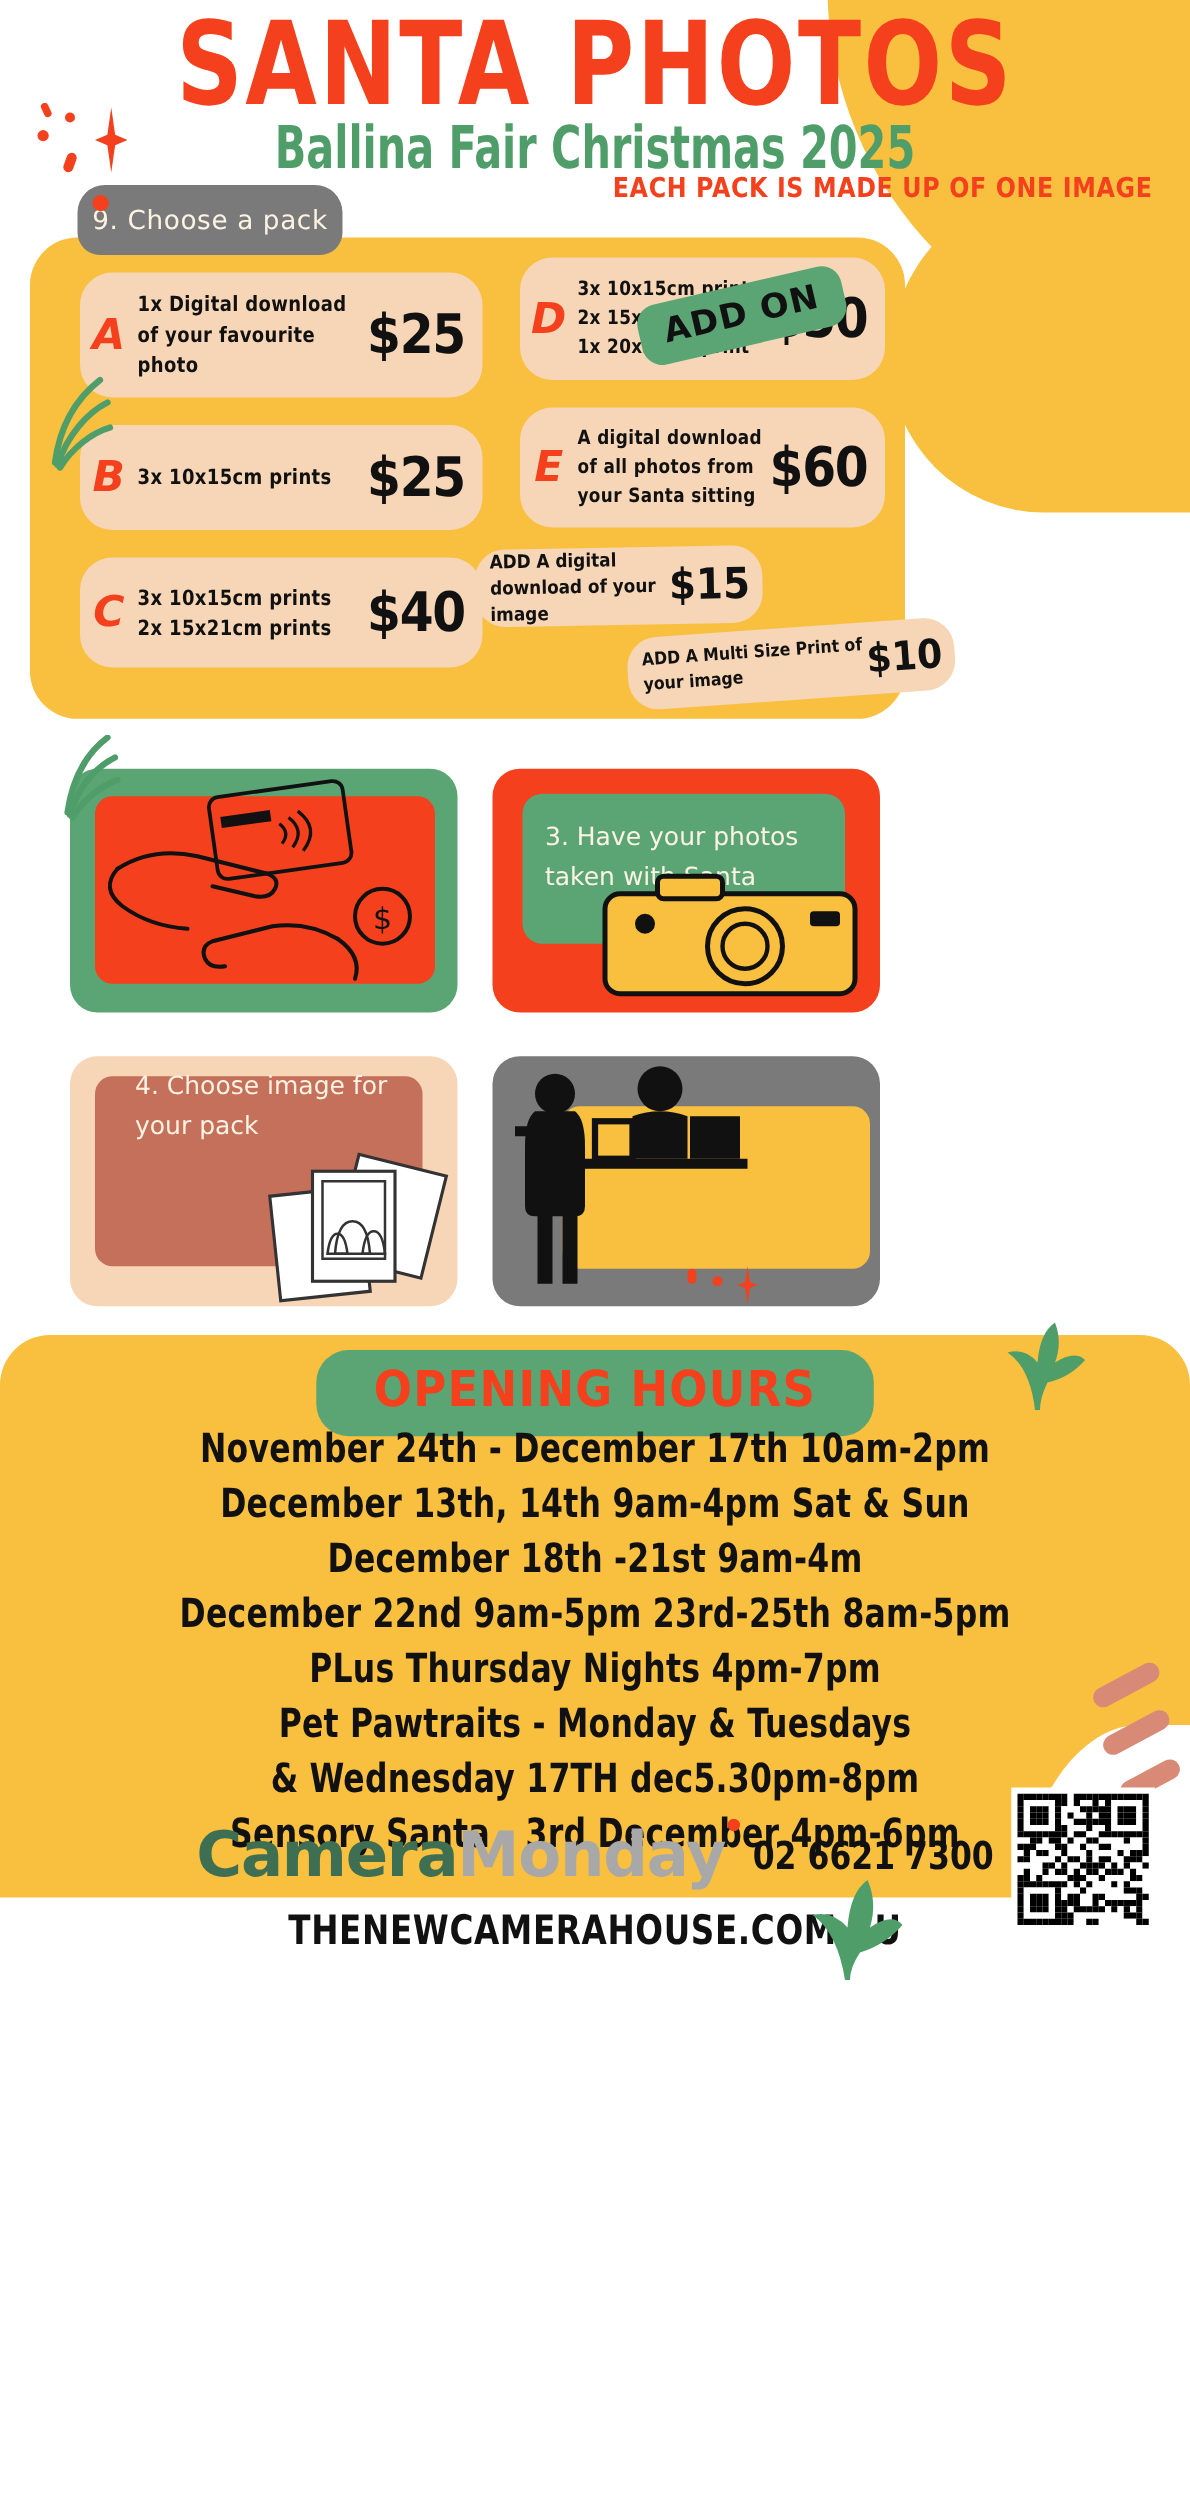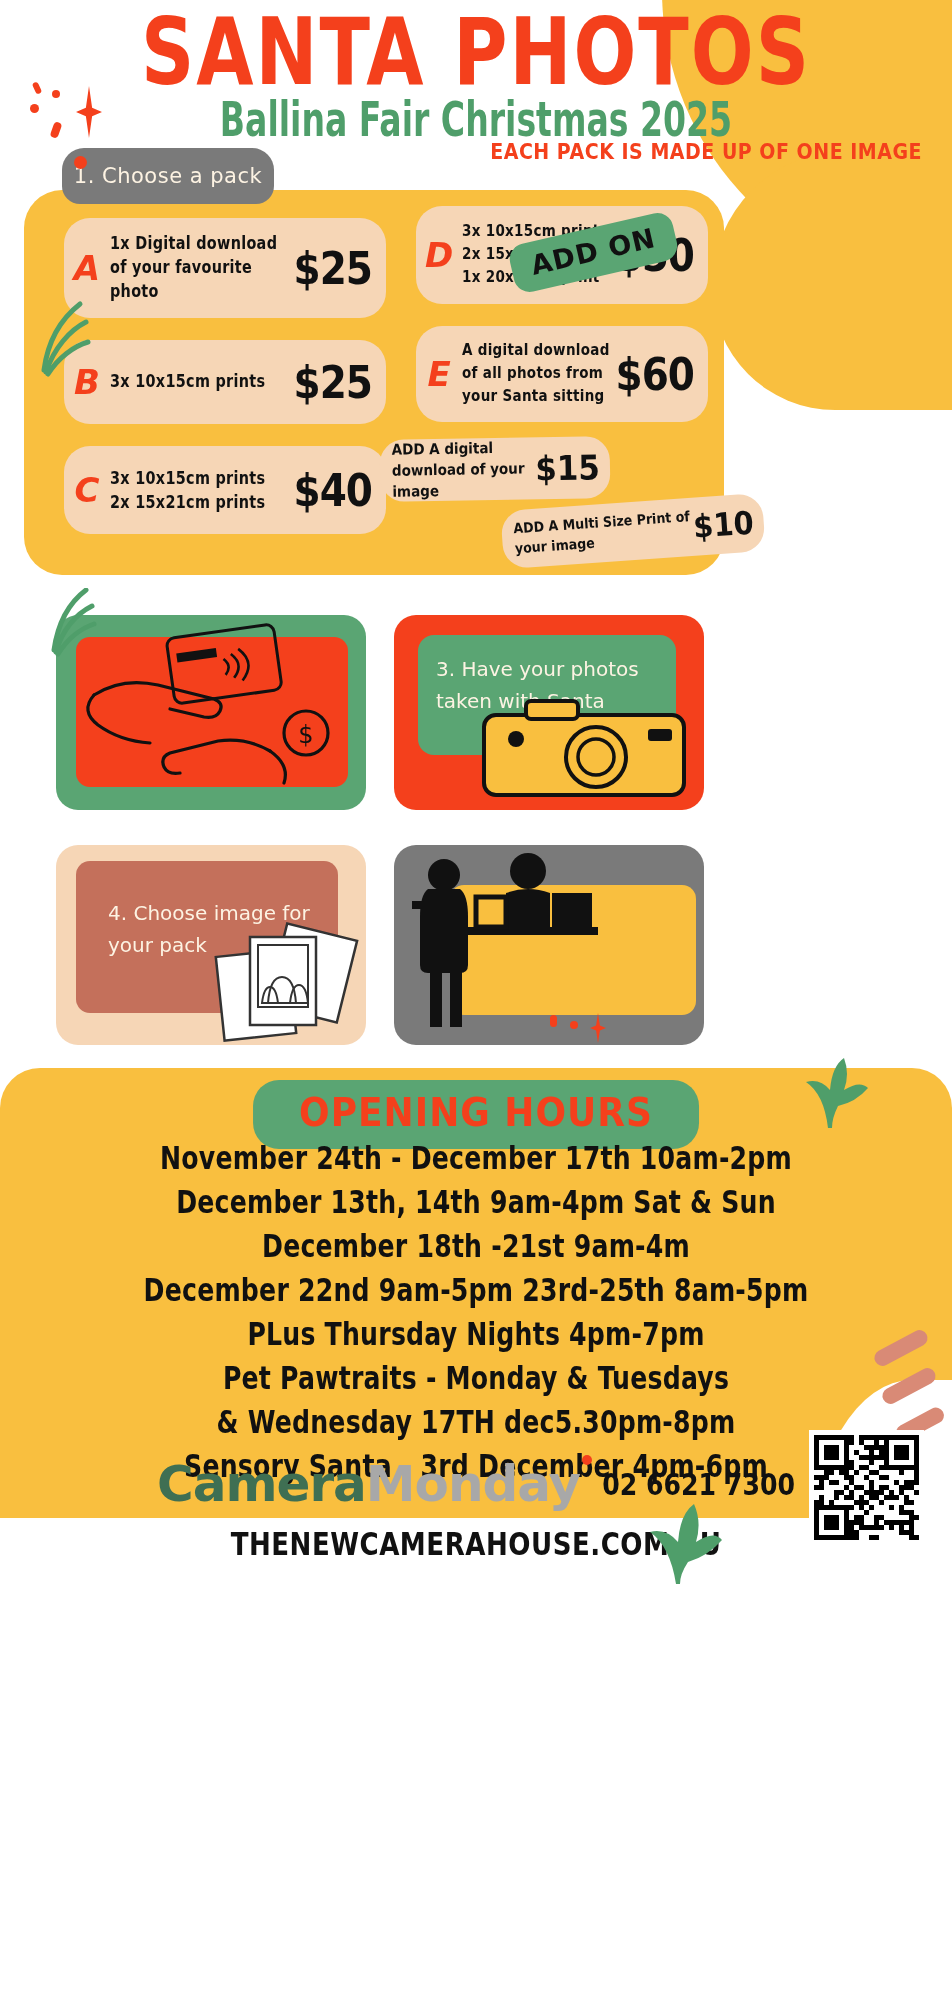--- a/index.html
+++ b/index.html
@@ -223,21 +223,21 @@
     position:absolute; left:24px; top:20px; width:258px; height:120px;
     background:#5aa573; border-radius:16px;
   }
   #step3 .step-caption { left:42px; top:38px; width:230px; color:#fdf3e3; }
 
   #step4 { left:56px; top:845px; width:310px; height:200px; background:#f6d6b6; }
   #step4 .inner-blob {
     position:absolute; left:20px; top:16px; width:262px; height:152px;
     background:#c4705b; border-radius:14px;
   }
-  #step4 .step-caption { left:52px; top:7px; width:250px; color:#fdf3e3;margin-top:45px; }
+  #step4 .step-caption { left:52px; top:7px; width:250px; color:#fdf3e3; }
 
   #step5 { left:394px; top:845px; width:310px; height:200px; background:#7a7a7a; }
   #step5 .inner-blob {
     position:absolute; left:56px; top:40px; width:246px; height:130px;
     background:#f9bf3f; border-radius:14px;
   }
   #step5 .step-caption { left:62px; top:62px; width:238px; color:#1a1a1a; font-size:17px; line-height:1.55; text-align:center;}
 
   
   .hours-panel {
@@ -387,21 +387,21 @@
   <div class="addon" id="addon2">
     <div class="addon-text">ADD A Multi Size Print of your image</div>
     <div class="addon-price">$10</div>
   </div>
 </div>
 
 <div class="addon-badge">ADD ON</div>
 
 <div class="step1-pill">
   <div class="dot"></div>
-  <span>1. Choose a pack</span>
+  <span>9. Choose a pack</span>
 </div>
 
 <svg class="grass" style="left:22px;top:300px;width:70px;height:80px;" viewBox="0 0 70 80">
   <path d="M58 4 C40 18 26 40 22 70" stroke="#4f9e6a" stroke-width="5" fill="none" stroke-linecap="round"></path>
   <path d="M64 22 C48 30 32 48 24 72" stroke="#4f9e6a" stroke-width="5" fill="none" stroke-linecap="round"></path>
   <path d="M66 42 C52 46 36 58 26 74" stroke="#4f9e6a" stroke-width="5" fill="none" stroke-linecap="round"></path>
 </svg>
 <svg class="grass" style="left:30px;top:588px;width:70px;height:70px;" viewBox="0 0 70 70">
   <path d="M56 2 C40 14 28 34 24 62" stroke="#4f9e6a" stroke-width="5" fill="none" stroke-linecap="round"></path>
   <path d="M62 18 C46 26 32 42 26 64" stroke="#4f9e6a" stroke-width="5" fill="none" stroke-linecap="round"></path>

